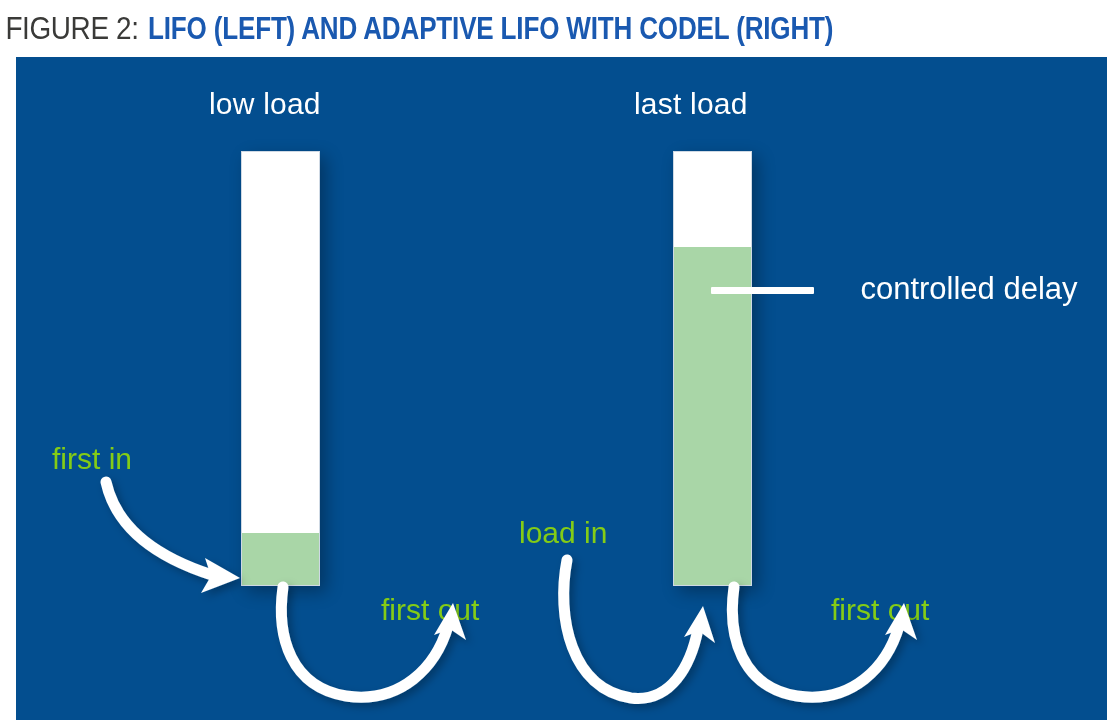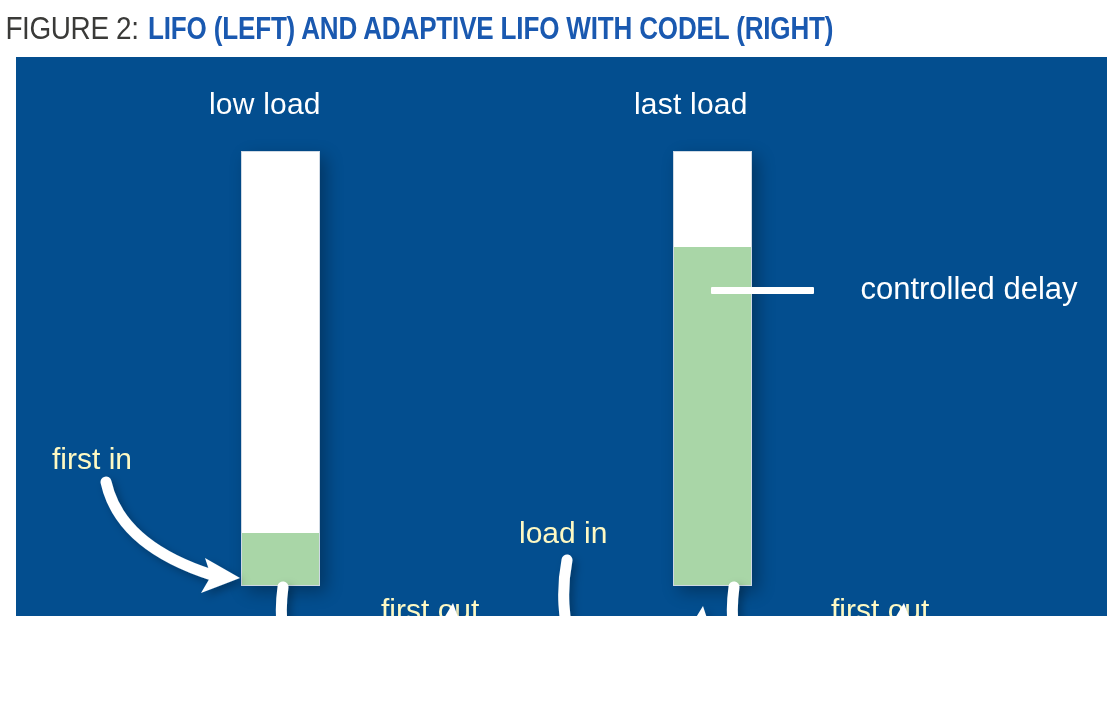--- a/index.html
+++ b/index.html
@@ -6,21 +6,21 @@
     margin: 0;
     padding: 0;
     background: #ffffff;
   }
   body {
     font-family: "Liberation Sans", sans-serif;
   }
   #figure-root {
     position: relative;
     width: 1107px;
-    height: 616px;
+    height: 720px;
     overflow: hidden;
     background: #ffffff;
   }
 
   
   #caption {
     position: absolute;
     left: 0;
     top: 0;
     width: 1107px;
@@ -69,21 +69,21 @@
     font-size: 30px;
     font-weight: 400;
     letter-spacing: 0.2px;
     white-space: nowrap;
   }
   #label-low-load  { left: 193px; top: 30px; }
   #label-high-load { left: 618px; top: 30px; }
 
   .flow-label {
     position: absolute;
-    color: #fef9c3;
+    color: #84cc16;
     font-size: 30px;
     font-weight: 400;
     white-space: nowrap;
   }
   #label-first-in        { left: 36px;  top: 385px; }
   #label-first-out-left  { left: 365px; top: 536px; }
   #label-last-in         { left: 503px; top: 459px; }
   #label-first-out-right { left: 815px; top: 536px; }
 
   #annotation-text {

